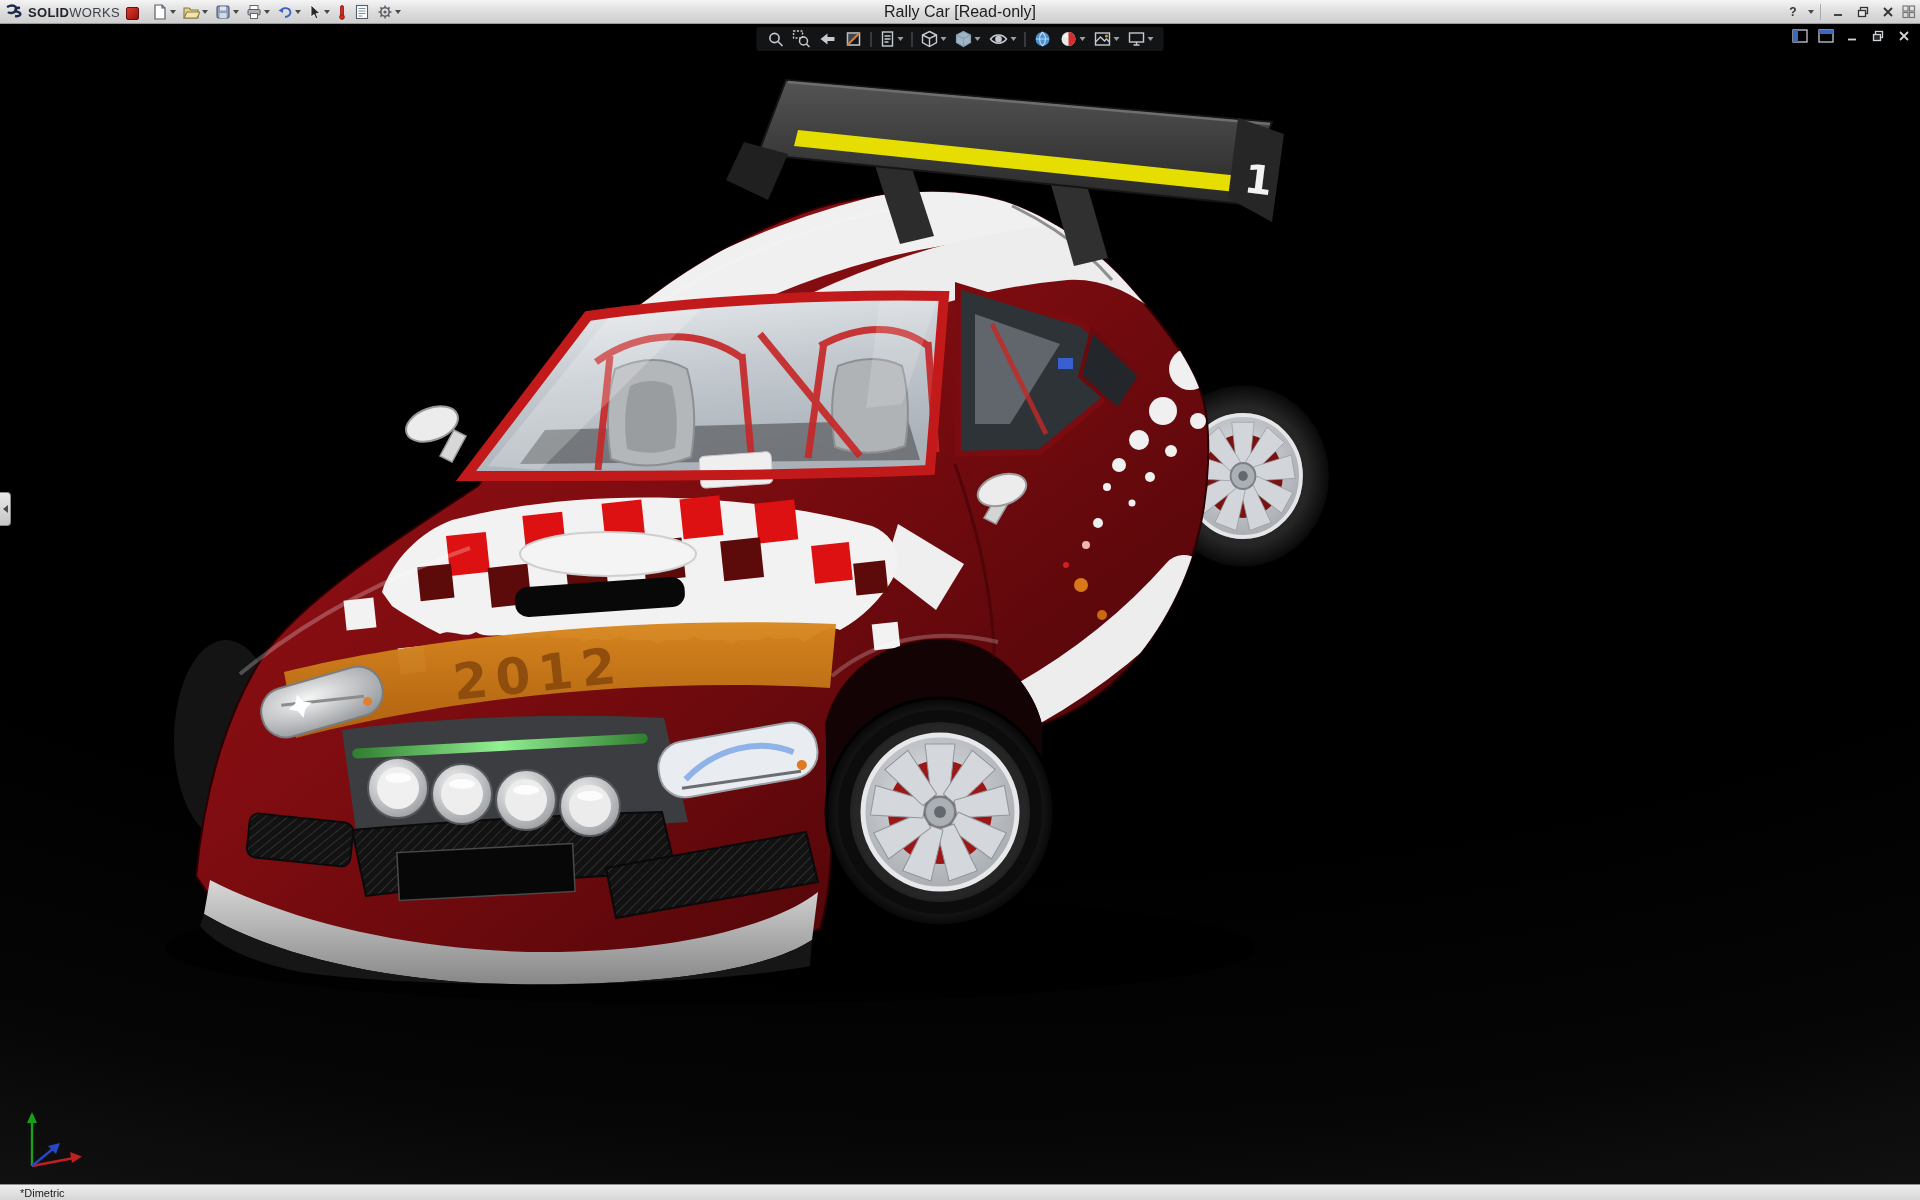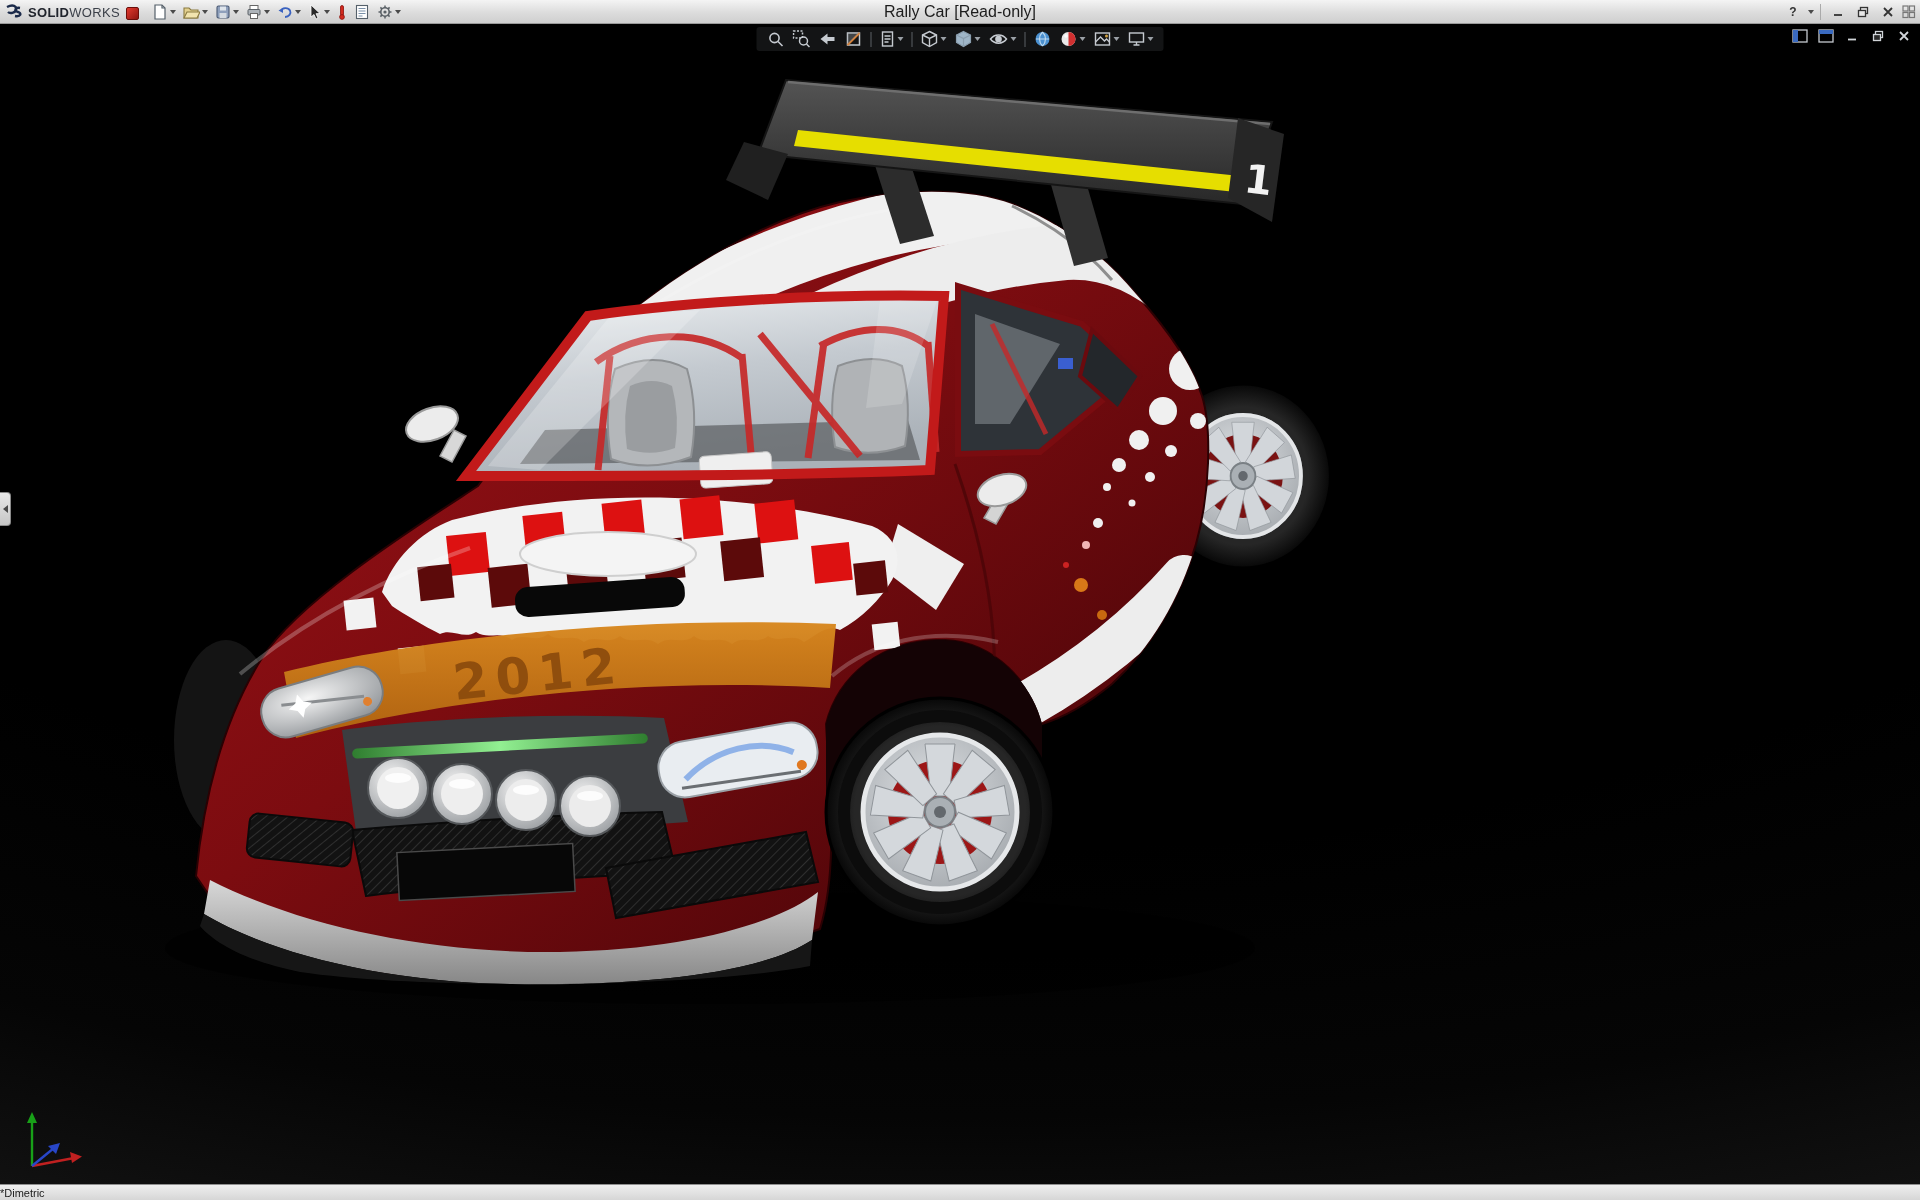--- a/index.html
+++ b/index.html
@@ -49,21 +49,21 @@
     background:transparent; border:none; cursor:default; }
 
   .collapse-tab { position:absolute; left:0; top:468px; width:11px; height:34px;
     background:linear-gradient(#e8e8e8,#c6c6c6); border:1px solid #8a8a8a; border-left:none;
     border-radius:0 4px 4px 0; display:flex; align-items:center; justify-content:center; cursor:pointer; }
   .collapse-arrow { width:0; height:0; border-top:4px solid transparent; border-bottom:4px solid transparent;
     border-right:5px solid #4a4a4a; }
 
   .triad { position:absolute; left:12px; bottom:6px; }
   
-  .statusbar { display:flex; align-items:center; padding-left:0;
+  .statusbar { display:flex; align-items:center; padding-left:20px;
     background:linear-gradient(#efefef,#d6d6d6); border-top:1px solid #8f8f8f;
     font-size:11px; color:#1a1a1a; }
 </style>
 </head>
 <body>
 
 <div class="app">
 
   <header class="titlebar">
     <div class="brand">

